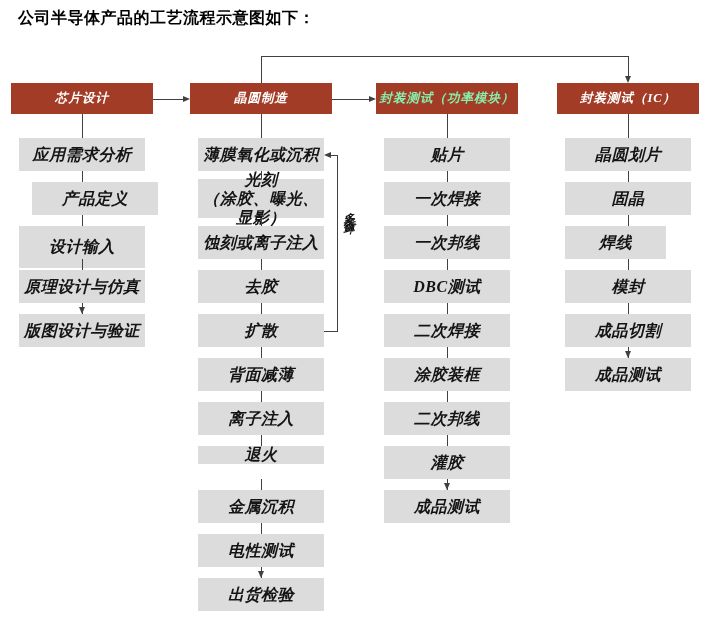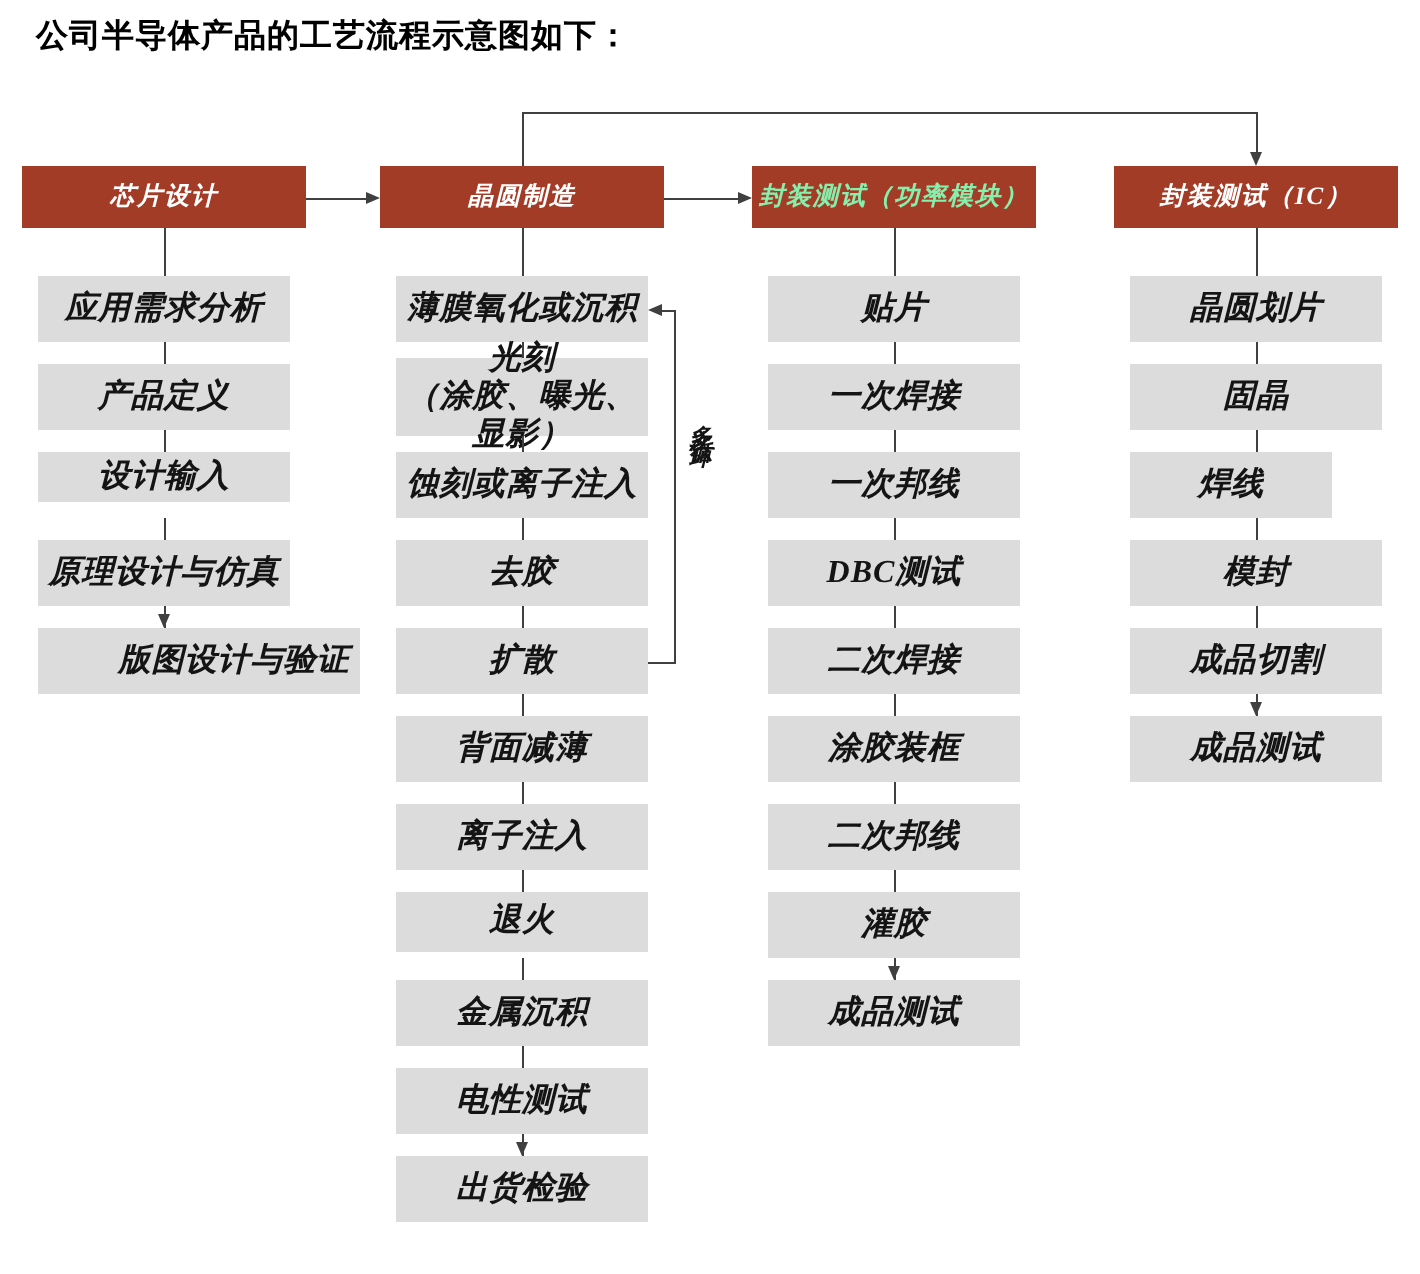--- a/index.html
+++ b/index.html
@@ -31,30 +31,30 @@
 </style>
 </head>
 <body>
 
 <div class="title">公司半导体产品的工艺流程示意图如下：</div>
 <div class="diagram" id="diagram">
     <div class="hdr" style="left: 11px; top: 83px; width: 142px; height: 31px; background: rgb(163, 60, 39); color: rgb(255, 255, 255);">芯片设计</div>
     <div class="step" style="left: 19px; top: 138px; width: 126px; height: 33px; background: rgb(220, 220, 220); color: rgb(20, 20, 20);">
       <div>应用需求分析</div>
     </div>
-    <div class="step" style="left: 19px; top: 182px; width: 126px; height: 33px; background: rgb(220, 220, 220); color: rgb(20, 20, 20);">
+    <div class="step" style="left: 32px; top: 182px; width: 126px; height: 33px; background: rgb(220, 220, 220); color: rgb(20, 20, 20);">
       <div>产品定义</div>
     </div>
-    <div class="step" style="left: 19px; top: 226px; width: 126px; height: 25px; background: rgb(220, 220, 220); color: rgb(20, 20, 20);">
+    <div class="step" style="left: 19px; top: 226px; width: 126px; height: 42px; background: rgb(220, 220, 220); color: rgb(20, 20, 20);">
       <div>设计输入</div>
     </div>
     <div class="step" style="left: 19px; top: 270px; width: 126px; height: 33px; background: rgb(220, 220, 220); color: rgb(20, 20, 20);">
       <div>原理设计与仿真</div>
     </div>
-    <div class="step" style="left: 19px; top: 314px; width: 126px; height: 33px; background: rgb(220, 220, 220); color: rgb(20, 20, 20); padding-left: 35px;">
+    <div class="step" style="left: 19px; top: 314px; width: 126px; height: 33px; background: rgb(220, 220, 220); color: rgb(20, 20, 20);">
       <div>版图设计与验证</div>
     </div>
     <div class="vline" style="left: 82px; top: 114px; width: 1px; height: 24px; background: rgb(64, 64, 64);"></div>
     <div class="vline" style="left: 82px; top: 171px; width: 1px; height: 11px; background: rgb(64, 64, 64);"></div>
     <div class="vline" style="left: 82px; top: 215px; width: 1px; height: 11px; background: rgb(64, 64, 64);"></div>
     <div class="vline" style="left: 82px; top: 259px; width: 1px; height: 11px; background: rgb(64, 64, 64);"></div>
     <div class="vline" style="left: 82px; top: 303px; width: 1px; height: 11px; background: rgb(64, 64, 64);"></div>
     <div class="arr" style="left: 78.5px; top: 307px; border-left: 3.5px solid transparent; border-right: 3.5px solid transparent; border-top: 7px solid rgb(64, 64, 64);"></div>
     <div class="hdr" style="left: 190px; top: 83px; width: 142px; height: 31px; background: rgb(163, 60, 39); color: rgb(255, 255, 255);">晶圆制造</div>
     <div class="step" style="left: 198px; top: 138px; width: 126px; height: 33px; background: rgb(220, 220, 220); color: rgb(20, 20, 20);">
@@ -72,21 +72,21 @@
     </div>
     <div class="step" style="left: 198px; top: 314px; width: 126px; height: 33px; background: rgb(220, 220, 220); color: rgb(20, 20, 20);">
       <div>扩散</div>
     </div>
     <div class="step" style="left: 198px; top: 358px; width: 126px; height: 33px; background: rgb(220, 220, 220); color: rgb(20, 20, 20);">
       <div>背面减薄</div>
     </div>
     <div class="step" style="left: 198px; top: 402px; width: 126px; height: 33px; background: rgb(220, 220, 220); color: rgb(20, 20, 20);">
       <div>离子注入</div>
     </div>
-    <div class="step" style="left: 198px; top: 446px; width: 126px; height: 30px; background: rgb(220, 220, 220); color: rgb(20, 20, 20); text-align: center;">
+    <div class="step" style="left: 198px; top: 446px; width: 126px; height: 18px; background: rgb(220, 220, 220); color: rgb(20, 20, 20); text-align: center;">
       <div>退火</div>
     </div>
     <div class="step" style="left: 198px; top: 490px; width: 126px; height: 33px; background: rgb(220, 220, 220); color: rgb(20, 20, 20);">
       <div>金属沉积</div>
     </div>
     <div class="step" style="left: 198px; top: 534px; width: 126px; height: 33px; background: rgb(220, 220, 220); color: rgb(20, 20, 20);">
       <div>电性测试</div>
     </div>
     <div class="step" style="left: 198px; top: 578px; width: 126px; height: 33px; background: rgb(220, 220, 220); color: rgb(20, 20, 20);">
       <div>出货检验</div>

